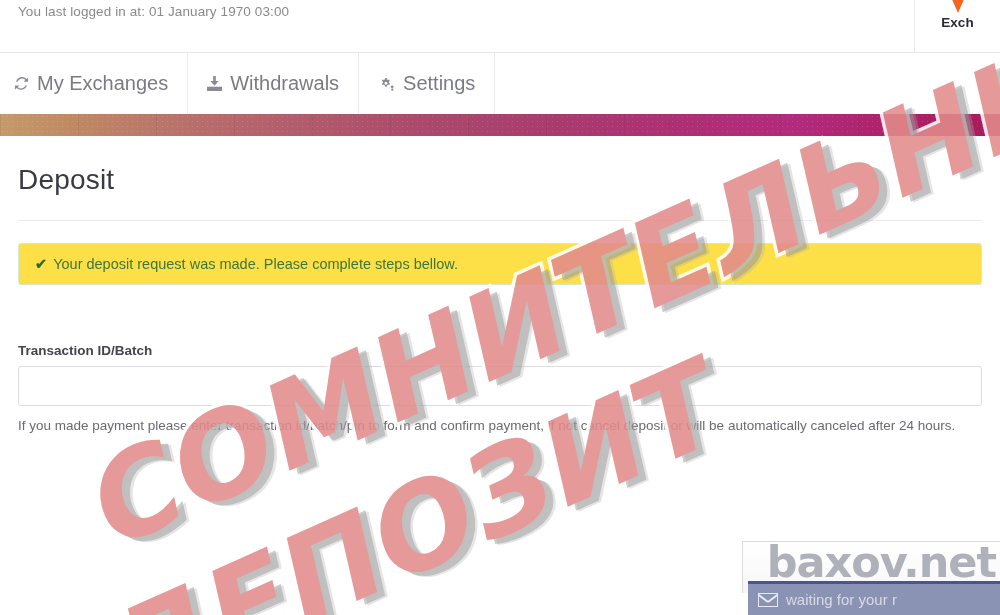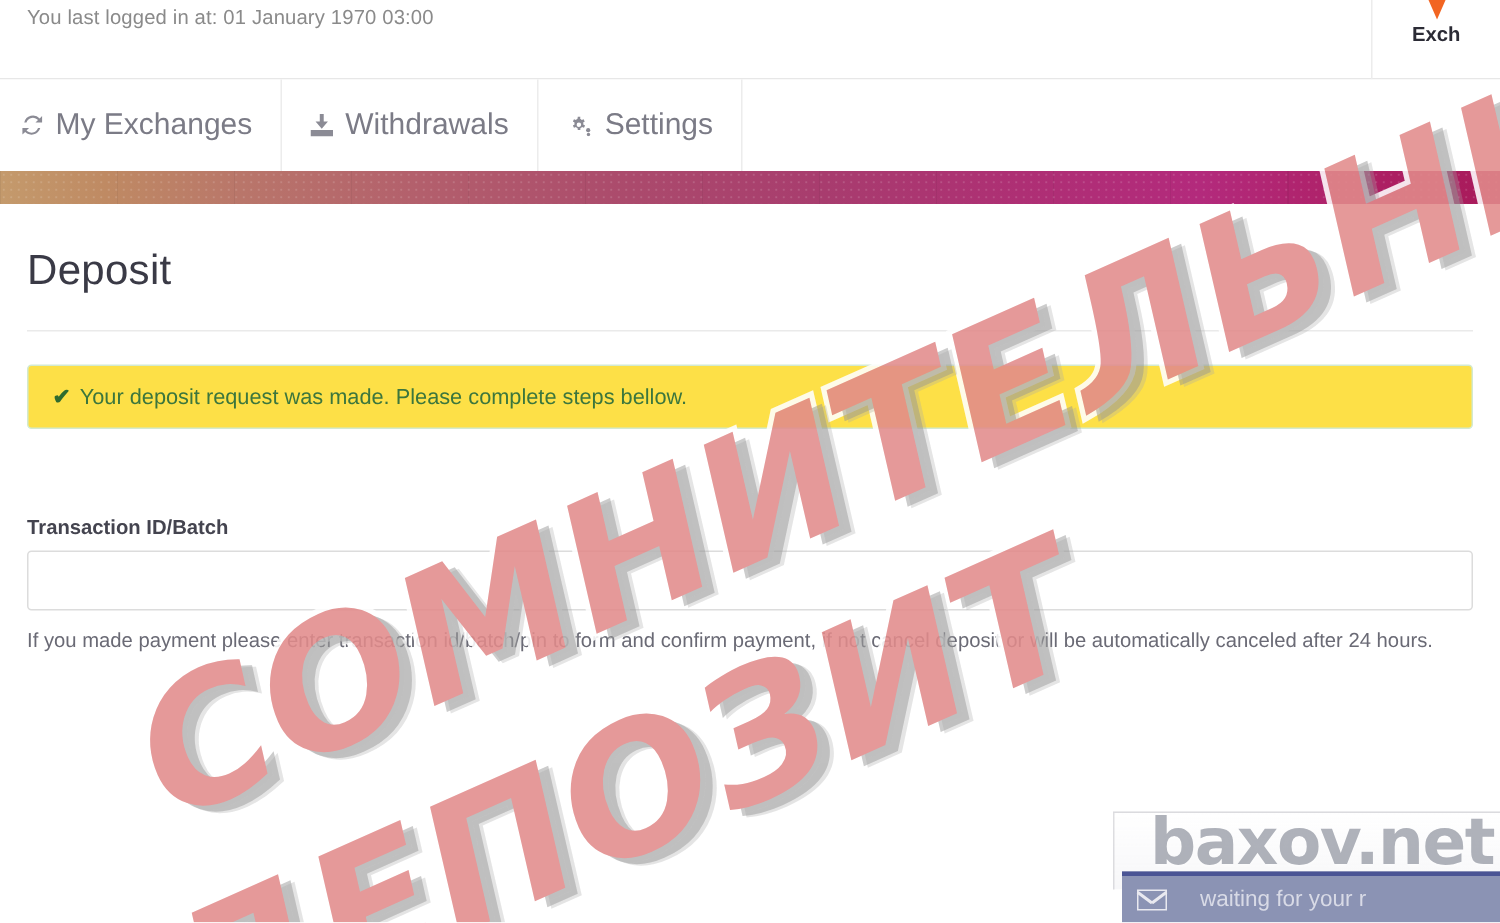--- a/index.html
+++ b/index.html
@@ -249,21 +249,21 @@
 
   
   .chat-widget {
     position: absolute;
     right: 0; bottom: 0;
     width: 252px; height: 34px;
     background: #8b93b4;
     border-top: 3px solid #4a5494;
     display: flex;
     align-items: center;
-    gap: 22px;
+    gap: 8px;
     padding: 0 10px;
     z-index: 60;
     cursor: pointer;
   }
   .chat-env {
     width: 20px; height: 14px;
     border: 1.6px solid #e9e9f0;
     position: relative;
     flex: 0 0 auto;
   }

